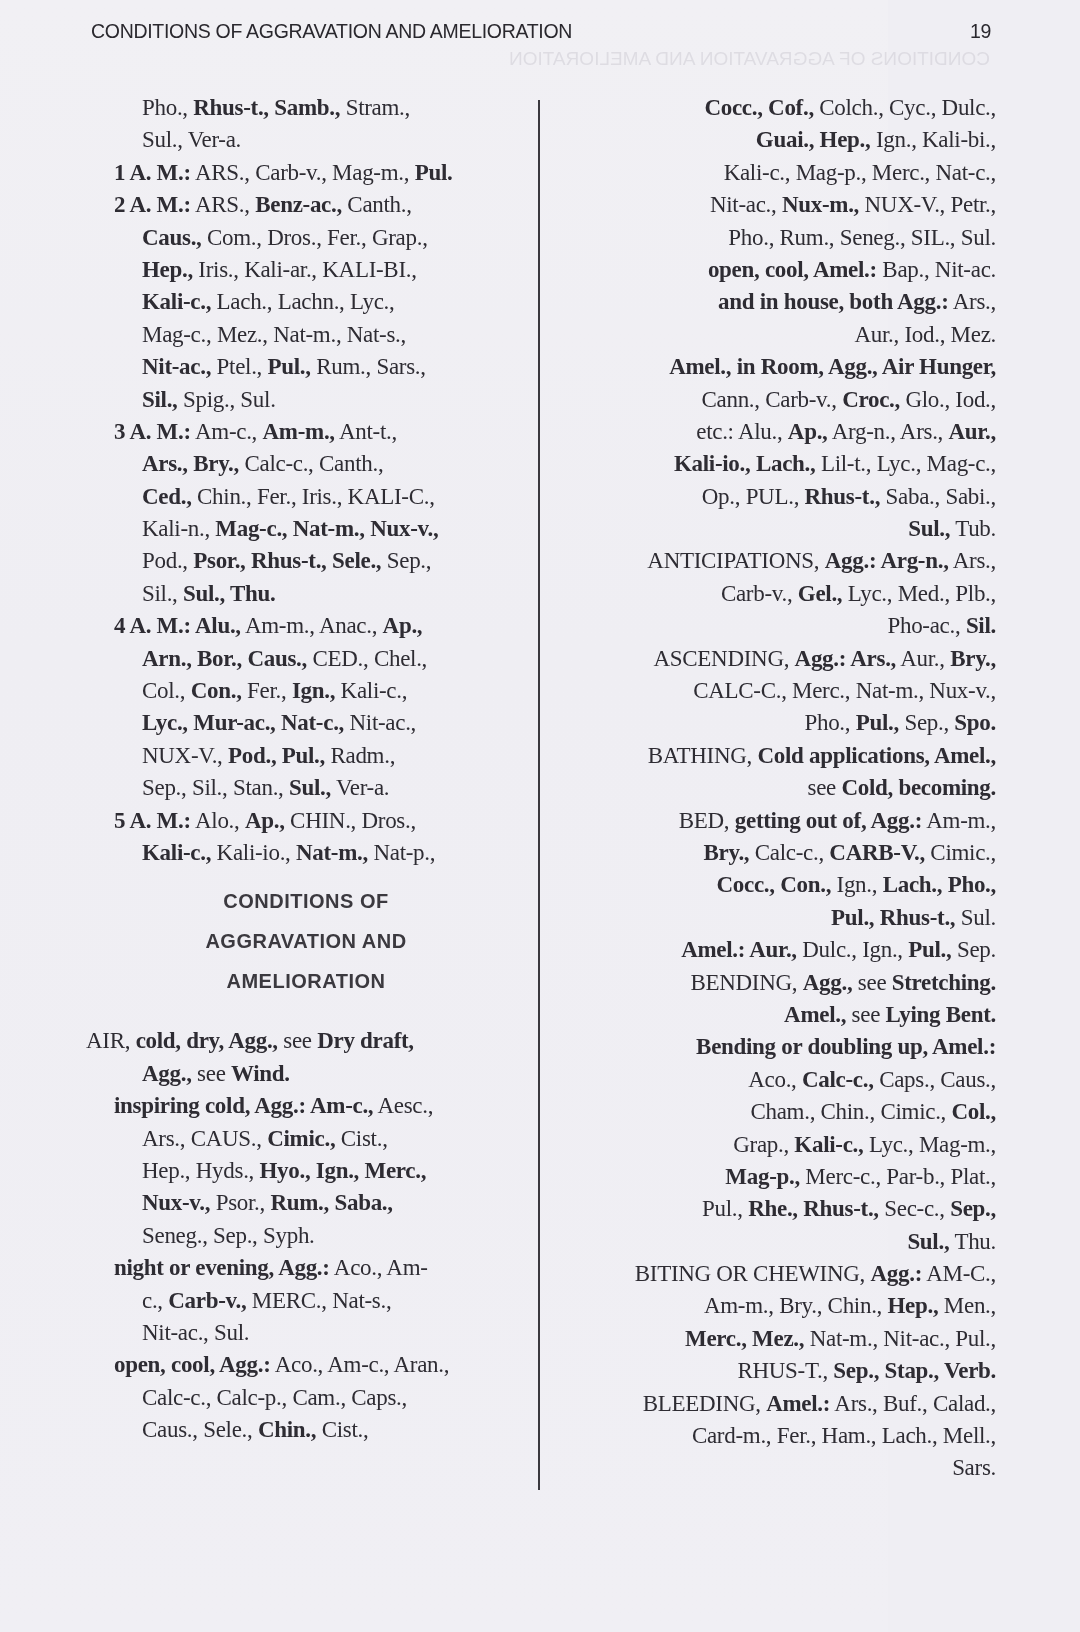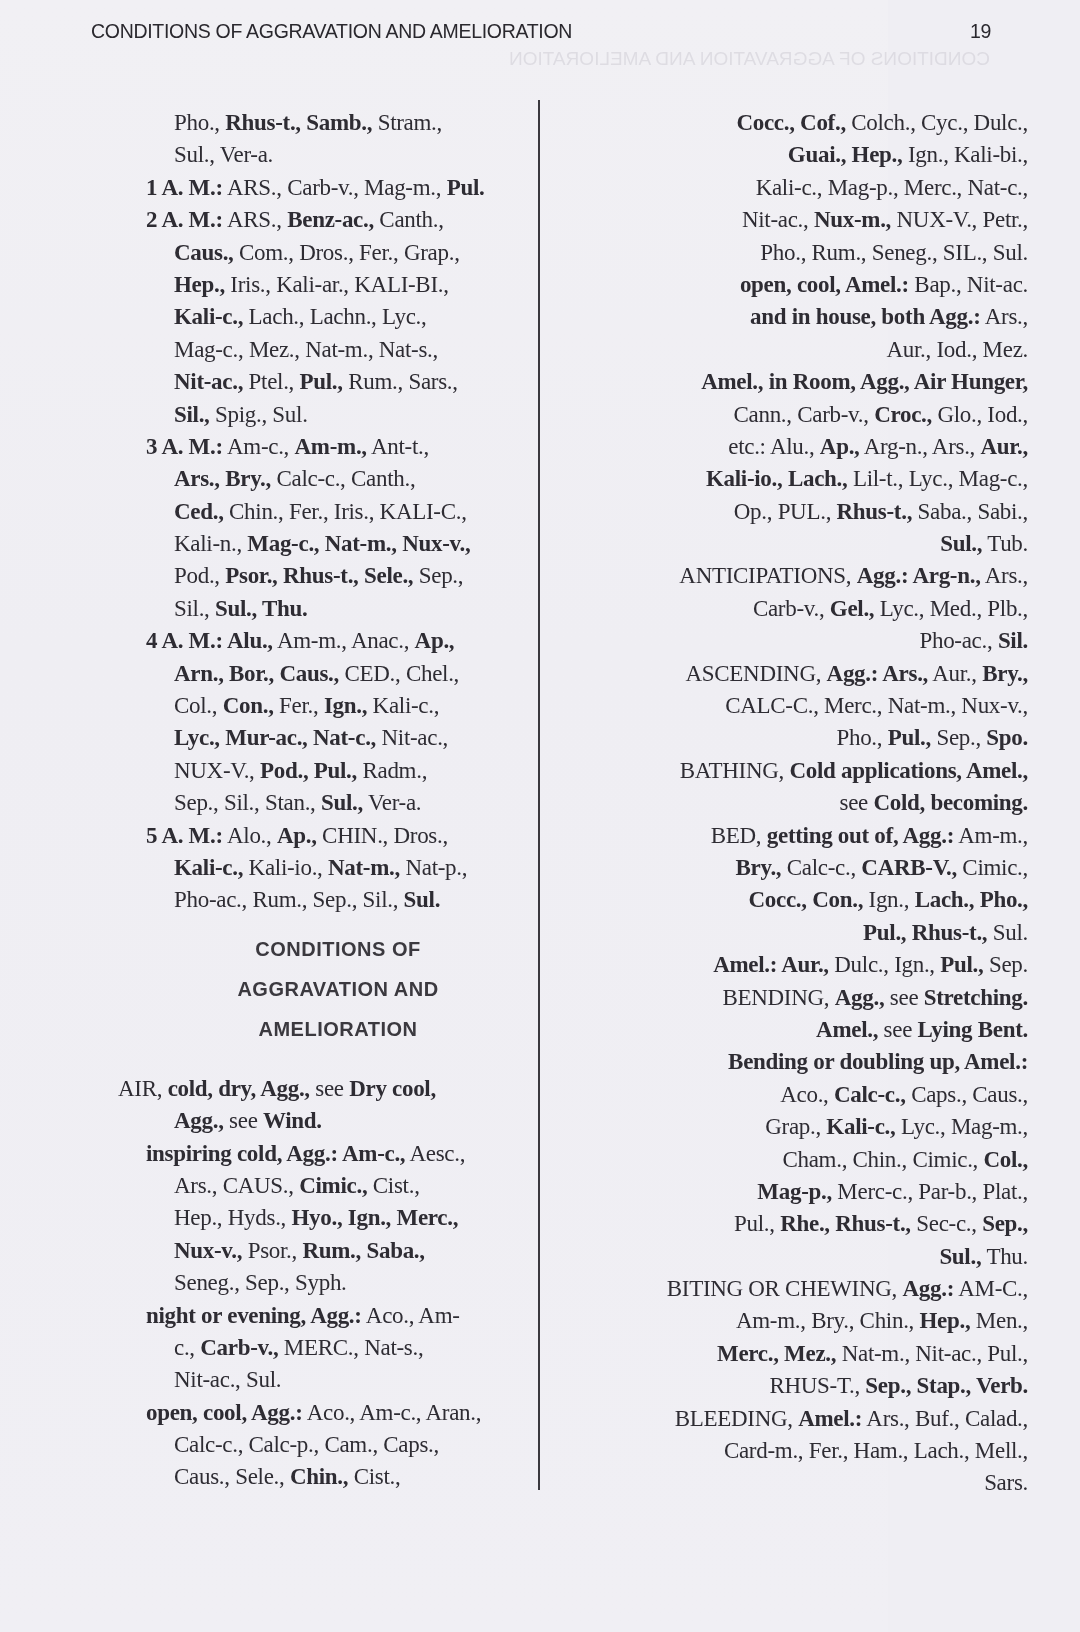--- a/index.html
+++ b/index.html
@@ -41,25 +41,24 @@
       font-family: "Liberation Sans", "DejaVu Sans", sans-serif;
       font-size: 19px;
       top: 48px;
       left: 90px;
       width: 900px;
       transform: scaleX(-1);
       white-space: nowrap;
     }
     .col {
       position: absolute;
-      top: 107px;
+      top: 92px;
       font-size: 23px;
       line-height: 32.4px;
       letter-spacing: -0.3px;
-      margin-left: 32px;
     }
     .col-left { left: 86px; width: 440px; }
     .col-right { left: 556px; width: 440px; text-align: right; }
     .rule {
       position: absolute;
       left: 538px;
       top: 100px;
       width: 2px;
       height: 1390px;
       background: #3a383e;
@@ -116,29 +115,28 @@
         <div class="line ind2"><span class="seg">Pod., </span><span class="seg b">Psor., Rhus-t., Sele.,</span><span class="seg"> Sep.,</span></div>
         <div class="line ind2"><span class="seg">Sil., </span><span class="seg b">Sul., Thu.</span></div>
         <div class="line ind1"><span class="seg b">4 A. M.: Alu.,</span><span class="seg"> Am-m., Anac., </span><span class="seg b">Ap.,</span></div>
         <div class="line ind2"><span class="seg b">Arn., Bor., Caus.,</span><span class="seg"> CED., Chel.,</span></div>
         <div class="line ind2"><span class="seg">Col., </span><span class="seg b">Con.,</span><span class="seg"> Fer., </span><span class="seg b">Ign.,</span><span class="seg"> Kali-c.,</span></div>
         <div class="line ind2"><span class="seg b">Lyc., Mur-ac., Nat-c.,</span><span class="seg"> Nit-ac.,</span></div>
         <div class="line ind2"><span class="seg">NUX-V., </span><span class="seg b">Pod., Pul.,</span><span class="seg"> Radm.,</span></div>
         <div class="line ind2"><span class="seg">Sep., Sil., Stan., </span><span class="seg b">Sul.,</span><span class="seg"> Ver-a.</span></div>
         <div class="line ind1"><span class="seg b">5 A. M.:</span><span class="seg"> Alo., </span><span class="seg b">Ap.,</span><span class="seg"> CHIN., Dros.,</span></div>
         <div class="line ind2"><span class="seg b">Kali-c.,</span><span class="seg"> Kali-io., </span><span class="seg b">Nat-m.,</span><span class="seg"> Nat-p.,</span></div>
-        <div class="line ind2"><span class="seg">Pho-ac., Rum., Sep., Sil., </span><span class="seg b">Sul.</span></div>
       </div>
     <div class="section-heading">
       <div>CONDITIONS OF</div>
       <div>AGGRAVATION AND</div>
       <div>AMELIORATION</div>
     </div>
     <div id="left-after">
-        <div class="line ind0"><span class="seg">AIR, </span><span class="seg b">cold, dry, Agg.,</span><span class="seg"> see </span><span class="seg b">Dry cool,</span></div>
+        <div class="line ind0"><span class="seg">AIR, </span><span class="seg b">cold, dry, Agg.,</span><span class="seg"> see </span><span class="seg b">Dry draft,</span></div>
         <div class="line ind2"><span class="seg b">Agg.,</span><span class="seg"> see </span><span class="seg b">Wind.</span></div>
         <div class="line ind1"><span class="seg b">inspiring cold, Agg.: Am-c.,</span><span class="seg"> Aesc.,</span></div>
         <div class="line ind2"><span class="seg">Ars., CAUS., </span><span class="seg b">Cimic.,</span><span class="seg"> Cist.,</span></div>
         <div class="line ind2"><span class="seg">Hep., Hyds., </span><span class="seg b">Hyo., Ign., Merc.,</span></div>
         <div class="line ind2"><span class="seg b">Nux-v.,</span><span class="seg"> Psor., </span><span class="seg b">Rum., Saba.,</span></div>
         <div class="line ind2"><span class="seg">Seneg., Sep., Syph.</span></div>
         <div class="line ind1"><span class="seg b">night or evening, Agg.:</span><span class="seg"> Aco., Am-</span></div>
         <div class="line ind2"><span class="seg">c., </span><span class="seg b">Carb-v.,</span><span class="seg"> MERC., Nat-s.,</span></div>
         <div class="line ind2"><span class="seg">Nit-ac., Sul.</span></div>
         <div class="line ind1"><span class="seg b">open, cool, Agg.:</span><span class="seg"> Aco., Am-c., Aran.,</span></div>
@@ -175,22 +173,22 @@
         <div class="line ind2"><span class="seg">see </span><span class="seg b">Cold, becoming.</span></div>
         <div class="line ind0"><span class="seg">BED, </span><span class="seg b">getting out of, Agg.:</span><span class="seg"> Am-m.,</span></div>
         <div class="line ind2"><span class="seg b">Bry.,</span><span class="seg"> Calc-c., </span><span class="seg b">CARB-V.,</span><span class="seg"> Cimic.,</span></div>
         <div class="line ind2"><span class="seg b">Cocc., Con.,</span><span class="seg"> Ign., </span><span class="seg b">Lach., Pho.,</span></div>
         <div class="line ind2"><span class="seg b">Pul., Rhus-t.,</span><span class="seg"> Sul.</span></div>
         <div class="line ind1"><span class="seg b">Amel.: Aur.,</span><span class="seg"> Dulc., Ign., </span><span class="seg b">Pul.,</span><span class="seg"> Sep.</span></div>
         <div class="line ind0"><span class="seg">BENDING, </span><span class="seg b">Agg.,</span><span class="seg"> see </span><span class="seg b">Stretching.</span></div>
         <div class="line ind1"><span class="seg b">Amel.,</span><span class="seg"> see </span><span class="seg b">Lying Bent.</span></div>
         <div class="line ind0"><span class="seg b">Bending or doubling up, Amel.:</span></div>
         <div class="line ind2"><span class="seg">Aco., </span><span class="seg b">Calc-c.,</span><span class="seg"> Caps., Caus.,</span></div>
+        <div class="line ind2"><span class="seg">Cham., Chin., Cimic., </span><span class="seg b">Col.,</span></div>
         <div class="line ind2"><span class="seg">Grap., </span><span class="seg b">Kali-c.,</span><span class="seg"> Lyc., Mag-m.,</span></div>
-        <div class="line ind2"><span class="seg">Cham., Chin., Cimic., </span><span class="seg b">Col.,</span></div>
         <div class="line ind2"><span class="seg b">Mag-p.,</span><span class="seg"> Merc-c., Par-b., Plat.,</span></div>
         <div class="line ind2"><span class="seg">Pul., </span><span class="seg b">Rhe., Rhus-t.,</span><span class="seg"> Sec-c., </span><span class="seg b">Sep.,</span></div>
         <div class="line ind2"><span class="seg b">Sul.,</span><span class="seg"> Thu.</span></div>
         <div class="line ind0"><span class="seg">BITING OR CHEWING, </span><span class="seg b">Agg.:</span><span class="seg"> AM-C.,</span></div>
         <div class="line ind2"><span class="seg">Am-m., Bry., Chin., </span><span class="seg b">Hep.,</span><span class="seg"> Men.,</span></div>
         <div class="line ind2"><span class="seg b">Merc., Mez.,</span><span class="seg"> Nat-m., Nit-ac., Pul.,</span></div>
         <div class="line ind2"><span class="seg">RHUS-T., </span><span class="seg b">Sep., Stap., Verb.</span></div>
         <div class="line ind0"><span class="seg">BLEEDING, </span><span class="seg b">Amel.:</span><span class="seg"> Ars., Buf., Calad.,</span></div>
         <div class="line ind2"><span class="seg">Card-m., Fer., Ham., Lach., Mell.,</span></div>
         <div class="line ind2"><span class="seg">Sars.</span></div>

